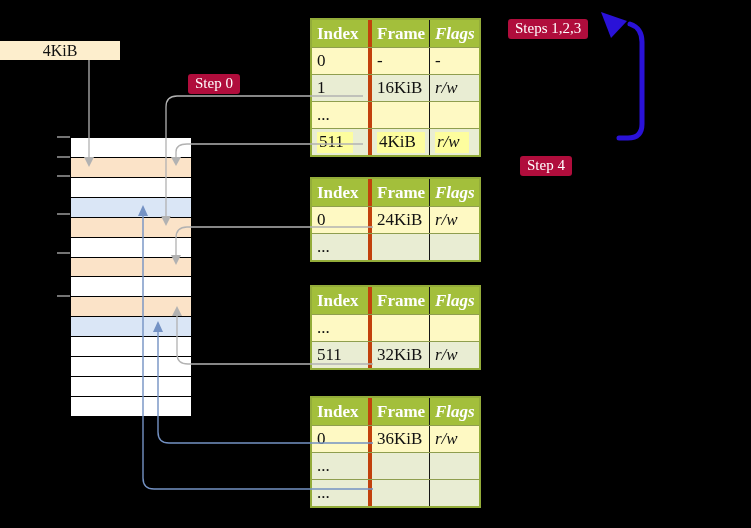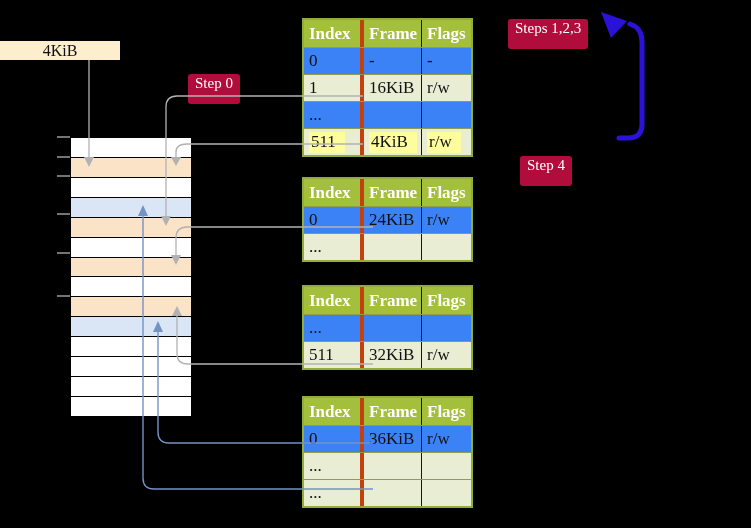--- a/index.html
+++ b/index.html
@@ -5,50 +5,50 @@
   :root{
     --background:#000000; --header-green:#a3bf3b; --row-green:#e9edd3;
     --table-border:#93ac39; --row-sep:#8f9e4e; --peach:#fbe3c8; --light-blue:#dae6f6;
     --cream:#fdeecd; --crimson:#b00d3c; --blue-violet:#4f2de0; --arrow-blue:#2a12d8;
     --line-gray:#b2b2b2; --tick-gray:#9a9a9a; --line-steel-blue:#7492c4; --highlight-yellow:#fdfd9e;
   }
   html,body{margin:0;padding:0;background:var(--background);}
   .stage{position:relative;width:751px;height:528px;background:var(--background);
          overflow:hidden;font-family:"Liberation Serif","DejaVu Serif",serif;}
   
-  .badge{position:absolute;color:#fff;font-size:15px;line-height:15px;padding:2px 7px 13px;
+  .badge{position:absolute;color:#fff;font-size:15px;line-height:15px;padding:2px 7px 3px;
          border-radius:3px;white-space:nowrap;}
   .crimson{background:var(--crimson);}
   .violet{background:var(--blue-violet);}
   .badge.step0{left:188px;top:42px;margin-top:32px;}
   .badge.steps123{left:508px;top:19px;}
   .badge.steps1234{left:648px;top:19px;}
   .badge.step4{left:520px;top:156px;}
   .cream-box{position:absolute;left:0;top:41px;width:120px;height:19px;background:var(--cream);
              color:#111;font-size:16px;display:flex;align-items:center;justify-content:center;}
   
   .memory{position:absolute;left:70px;top:137px;width:120px;height:278px;
           display:flex;flex-direction:column;border:1px solid #000;}
   .mrow{flex:1;border-bottom:1px solid #000;}
   .mrow:last-child{border-bottom:none;}
   .mrow.white{background:#ffffff;}
   .mrow.peach{background:var(--peach);}
   .mrow.blue{background:var(--light-blue);}
   
-  .ptable{position:absolute;left:302px;width:171px;background:#3b82f6;
+  .ptable{position:absolute;left:310px;width:171px;background:#fef9c3;
           border:2px solid var(--table-border);box-sizing:border-box;}
   .t1{top:18px;} .t2{top:177px;} .t3{top:285px;} .t4{top:396px;}
   .trow{display:flex;height:26px;}
   .trow.thead{height:27px;}
   .trow.shade{background:var(--row-green);}
   .trow + .trow{border-top:1px solid var(--row-sep);}
   .cell{width:56px;box-sizing:border-box;display:flex;align-items:center;
         padding-left:5px;font-size:17px;color:#111;overflow:hidden;}
   .cell:nth-child(2){width:61px;border-left:4px solid #c2410c;}
-  .cell:nth-child(3){width:50px;border-left:1px solid #161616;}
+  .cell:nth-child(3){width:50px;border-left:1px solid #161616;font-style:italic;}
   .thead .cell{background:var(--header-green);color:#fff;font-weight:bold;}
   .hl{background:var(--highlight-yellow);padding:0 9px 1px 2px;}
   
   svg.overlay{position:absolute;left:0;top:0;z-index:10;pointer-events:none;}
   .gline{fill:none;stroke:var(--line-gray);stroke-width:1.3;}
   .ghead{fill:var(--line-gray);stroke:none;}
   .tick{fill:none;stroke:var(--tick-gray);stroke-width:1.5;}
   .sline{fill:none;stroke:var(--line-steel-blue);stroke-width:1.4;}
   .shead{fill:var(--line-steel-blue);stroke:none;}
   .bline{fill:none;stroke:var(--arrow-blue);stroke-width:5;stroke-linecap:round;}

